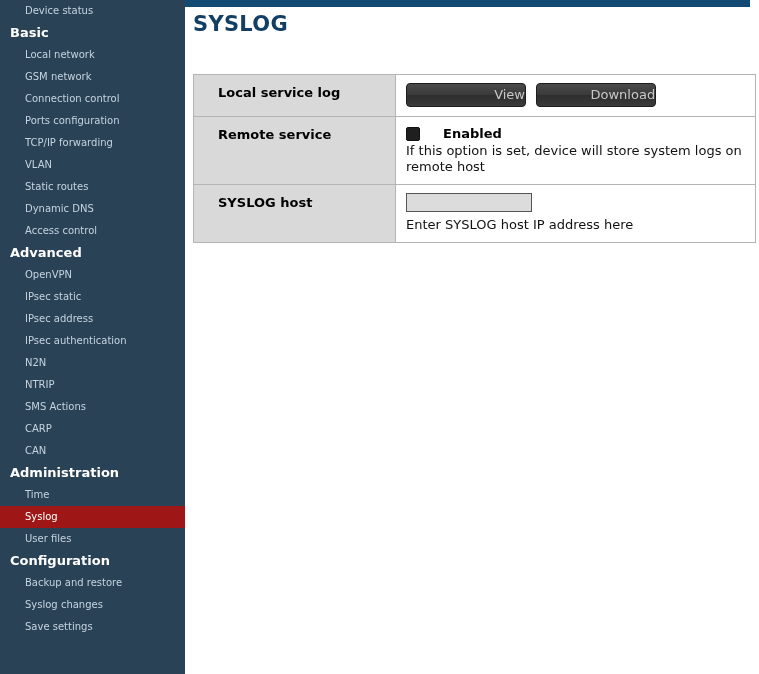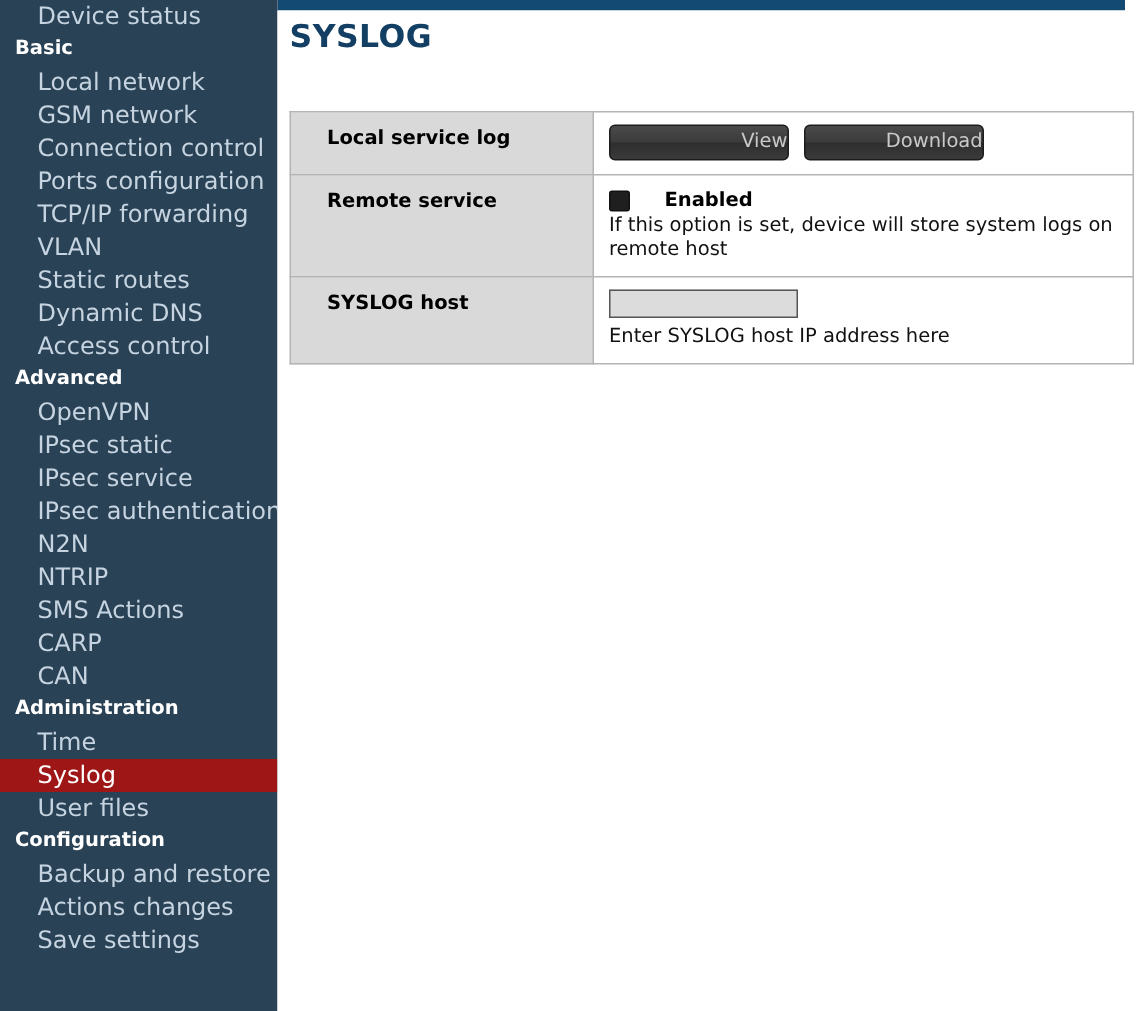--- a/index.html
+++ b/index.html
@@ -38,21 +38,21 @@
   .nav-group-title {
     color: #ffffff;
     font-weight: bold;
     font-size: 13px;
     padding: 3px 0 3px 10px;
     line-height: 16px;
     white-space: nowrap;
   }
   .nav-item {
     color: #c5d4e0;
-    font-size: 16px;
+    font-size: 10px;
     padding: 3px 12px 3px 25px;
     line-height: 16px;
     white-space: nowrap;
     cursor: pointer;
   }
   .nav-item.active {
     background: #9e1616;
     color: #ffffff;
   }
 
@@ -175,34 +175,34 @@
     <div class="nav-item">Connection control</div>
     <div class="nav-item">Ports configuration</div>
     <div class="nav-item">TCP/IP forwarding</div>
     <div class="nav-item">VLAN</div>
     <div class="nav-item">Static routes</div>
     <div class="nav-item">Dynamic DNS</div>
     <div class="nav-item">Access control</div>
     <div class="nav-group-title">Advanced</div>
     <div class="nav-item">OpenVPN</div>
     <div class="nav-item">IPsec static</div>
-    <div class="nav-item">IPsec service</div>
+    <div class="nav-item">IPsec address</div>
     <div class="nav-item">IPsec authentication</div>
     <div class="nav-item">N2N</div>
     <div class="nav-item">NTRIP</div>
     <div class="nav-item">SMS Actions</div>
     <div class="nav-item">CARP</div>
     <div class="nav-item">CAN</div>
     <div class="nav-group-title">Administration</div>
     <div class="nav-item">Time</div>
     <div class="nav-item active">Syslog</div>
     <div class="nav-item">User files</div>
     <div class="nav-group-title">Configuration</div>
     <div class="nav-item">Backup and restore</div>
-    <div class="nav-item">Actions changes</div>
+    <div class="nav-item">Syslog changes</div>
     <div class="nav-item">Save settings</div>
   </nav>
 
 <div id="main">
 
   <h1 id="page-title">SYSLOG</h1>
 
   <table id="settings-table">
     <tbody>
 

